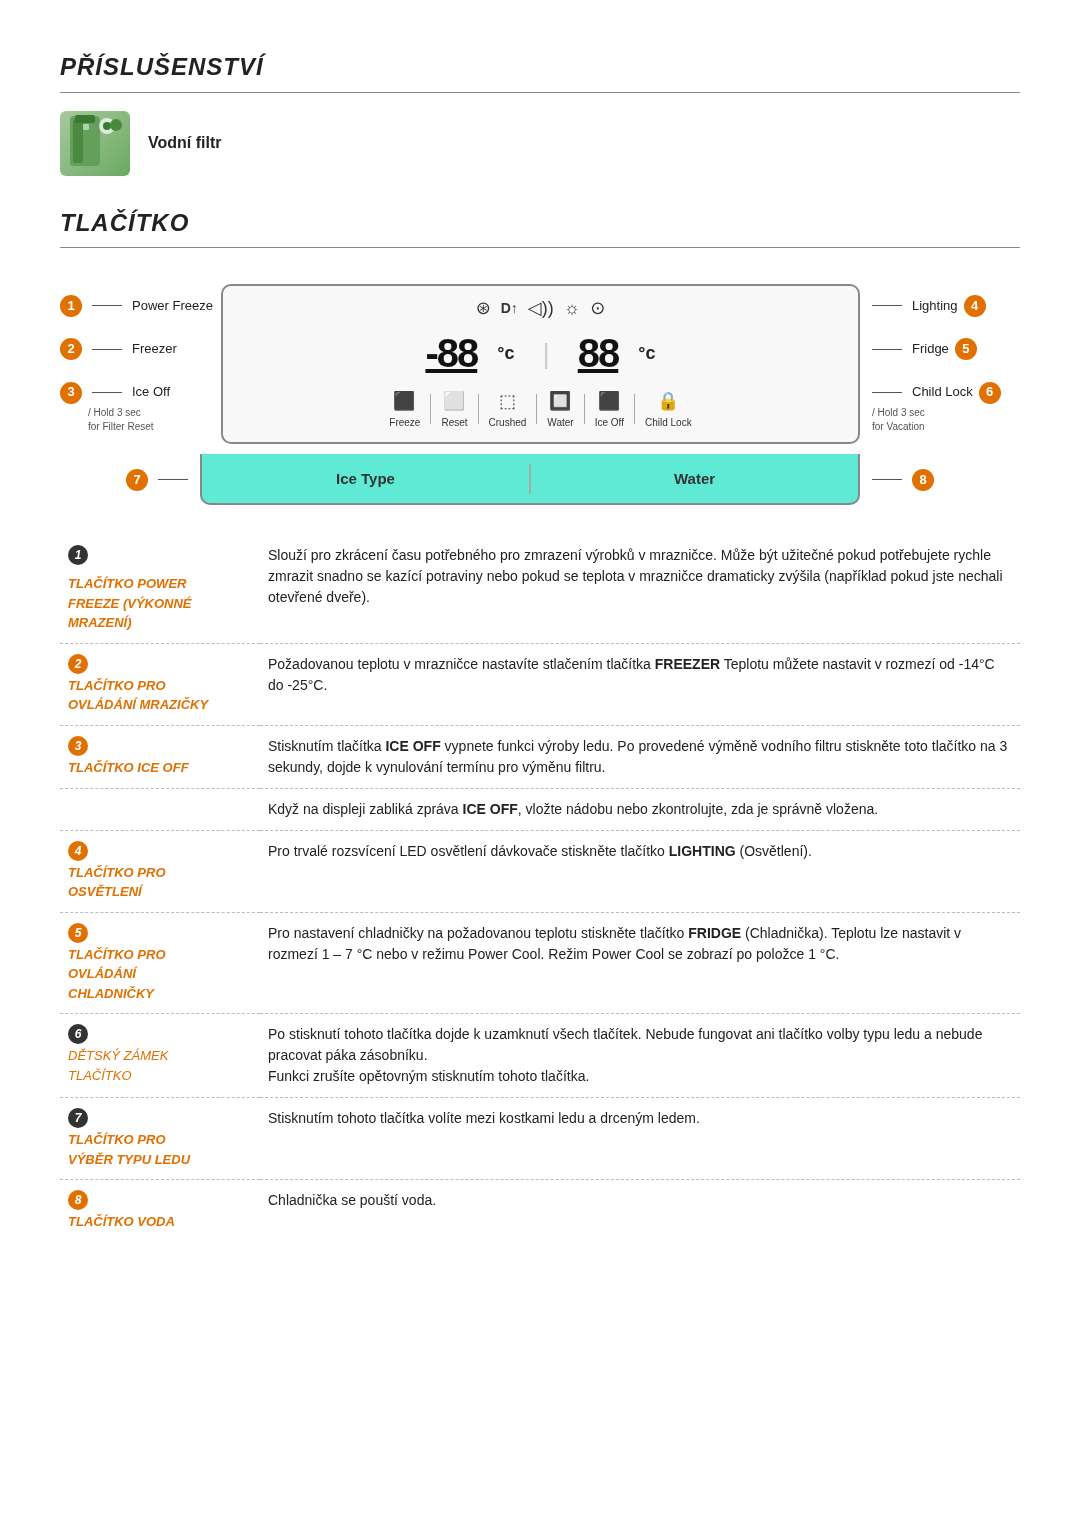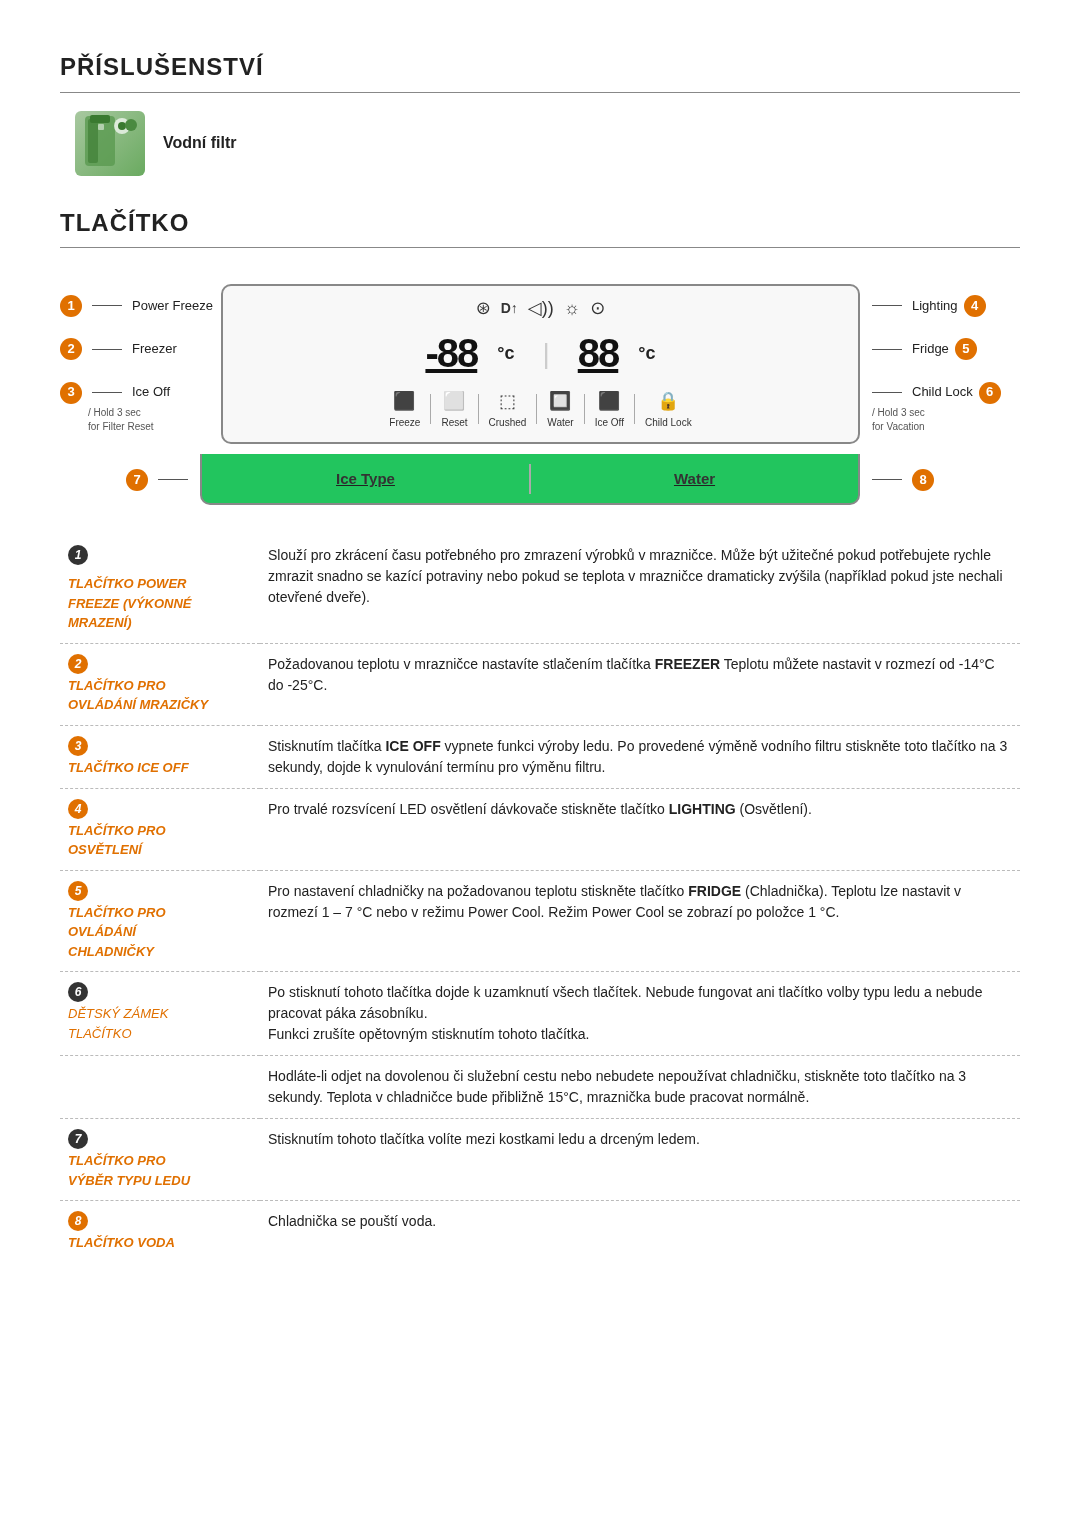--- a/index.html
+++ b/index.html
@@ -9,40 +9,40 @@
       color: #222;
       width: 1080px;
       min-height: 1527px;
       padding: 40px 60px;
       font-size: 15px;
       line-height: 1.4;
     }
 
     
     .section-title {
+      font-style: italic;
       font-weight: bold;
       font-size: 24px;
       letter-spacing: 1px;
       margin-bottom: 8px;
       margin-top: 10px;
     }
     .divider {
       border: none;
       border-top: 1.5px solid #888;
       margin-bottom: 18px;
     }
 
     
     .accessories-row {
       display: flex;
       align-items: flex-start;
       gap: 60px;
       margin-bottom: 30px;
       margin-top: 10px;
-      margin-left: 15px;
     }
     .accessory-item {
       display: flex;
       align-items: center;
       gap: 18px;
     }
     .accessory-label {
       font-weight: bold;
       font-size: 16px;
       color: #222;
@@ -176,22 +176,21 @@
     }
     .panel-bottom-center {
       border: 2px solid #888;
       border-top: none;
       border-radius: 0 0 10px 10px;
       flex: 1;
       display: flex;
       justify-content: center;
       align-items: flex-start;
       padding: 8px 0;
-      background: #22c55e;
-      text-decoration: underline;
+      background: #5eead4;
     }
     .ice-water-btn {
       flex: 1;
       text-align: center;
       font-size: 15px;
       font-weight: bold;
       color: #333;
       padding: 6px 0;
     }
     .ice-water-divider {
@@ -461,20 +460,24 @@
       <tr>
         <td class="desc-label">
           <div class="badge-wrap">
             <span class="number-badge" style="background: rgb(224, 112, 0); flex-shrink: 0; width: 20px; height: 20px; font-size: 12px;">3</span>
           </div>
           <div style="font-size: 13px; font-style: italic; font-weight: bold; color: rgb(224, 112, 0); margin-top: 2px;">TLAČÍTKO ICE OFF</div>
         </td>
         <td class="desc-text">Stisknutím tlačítka <strong>ICE OFF</strong> vypnete funkci výroby ledu. Po provedené výměně vodního filtru stiskněte toto tlačítko na 3 sekundy, dojde k vynulování termínu pro výměnu filtru.</td>
       </tr>
       <tr>
+        <td></td>
+        <td class="desc-text">Když na displeji zabliká zpráva <strong>ICE OFF</strong>, vložte nádobu nebo zkontrolujte, zda je správně vložena.</td>
+      </tr>
+      <tr>
         <td class="desc-label">
           <div class="badge-wrap">
             <span class="number-badge" style="background: rgb(224, 112, 0); flex-shrink: 0; width: 20px; height: 20px; font-size: 12px;">4</span>
           </div>
           <div style="font-size: 13px; font-style: italic; font-weight: bold; color: rgb(224, 112, 0); margin-top: 2px;">TLAČÍTKO PRO<br>OSVĚTLENÍ</div>
         </td>
         <td class="desc-text">Pro trvalé rozsvícení LED osvětlení dávkovače stiskněte tlačítko <strong>LIGHTING</strong> (Osvětlení).</td>
       </tr>
       <tr>
         <td class="desc-label">
@@ -486,24 +489,20 @@
         <td class="desc-text">Pro nastavení chladničky na požadovanou teplotu stiskněte tlačítko <strong>FRIDGE</strong> (Chladnička). Teplotu lze nastavit v rozmezí 1 – 7 °C nebo v režimu Power Cool. Režim Power Cool se zobrazí po položce 1 °C.</td>
       </tr>
       <tr>
         <td class="desc-label">
           <div class="badge-wrap">
             <span class="number-badge" style="background: rgb(51, 51, 51); flex-shrink: 0; width: 20px; height: 20px; font-size: 12px;">6</span>
           </div>
           <div style="font-size: 13px; font-style: italic; font-weight: normal; color: rgb(224, 112, 0); margin-top: 2px;">DĚTSKÝ ZÁMEK<br>TLAČÍTKO</div>
         </td>
         <td class="desc-text">Po stisknutí tohoto tlačítka dojde k uzamknutí všech tlačítek. Nebude fungovat ani tlačítko volby typu ledu a nebude pracovat páka zásobníku.<br>Funkci zrušíte opětovným stisknutím tohoto tlačítka.</td>
-      </tr>
-      <tr>
-        <td></td>
-        <td class="desc-text">Hodláte-li odjet na dovolenou či služební cestu nebo nebudete nepoužívat chladničku, stiskněte toto tlačítko na 3 sekundy. Teplota v chladničce bude přibližně 15°C, mraznička bude pracovat normálně.</td>
       </tr>
       <tr>
         <td class="desc-label">
           <div class="badge-wrap">
             <span class="number-badge" style="background: rgb(51, 51, 51); flex-shrink: 0; width: 20px; height: 20px; font-size: 12px;">7</span>
           </div>
           <div style="font-size: 13px; font-style: italic; font-weight: bold; color: rgb(224, 112, 0); margin-top: 2px;">TLAČÍTKO PRO<br>VÝBĚR TYPU LEDU</div>
         </td>
         <td class="desc-text">Stisknutím tohoto tlačítka volíte mezi kostkami ledu a drceným ledem.</td>
       </tr>

